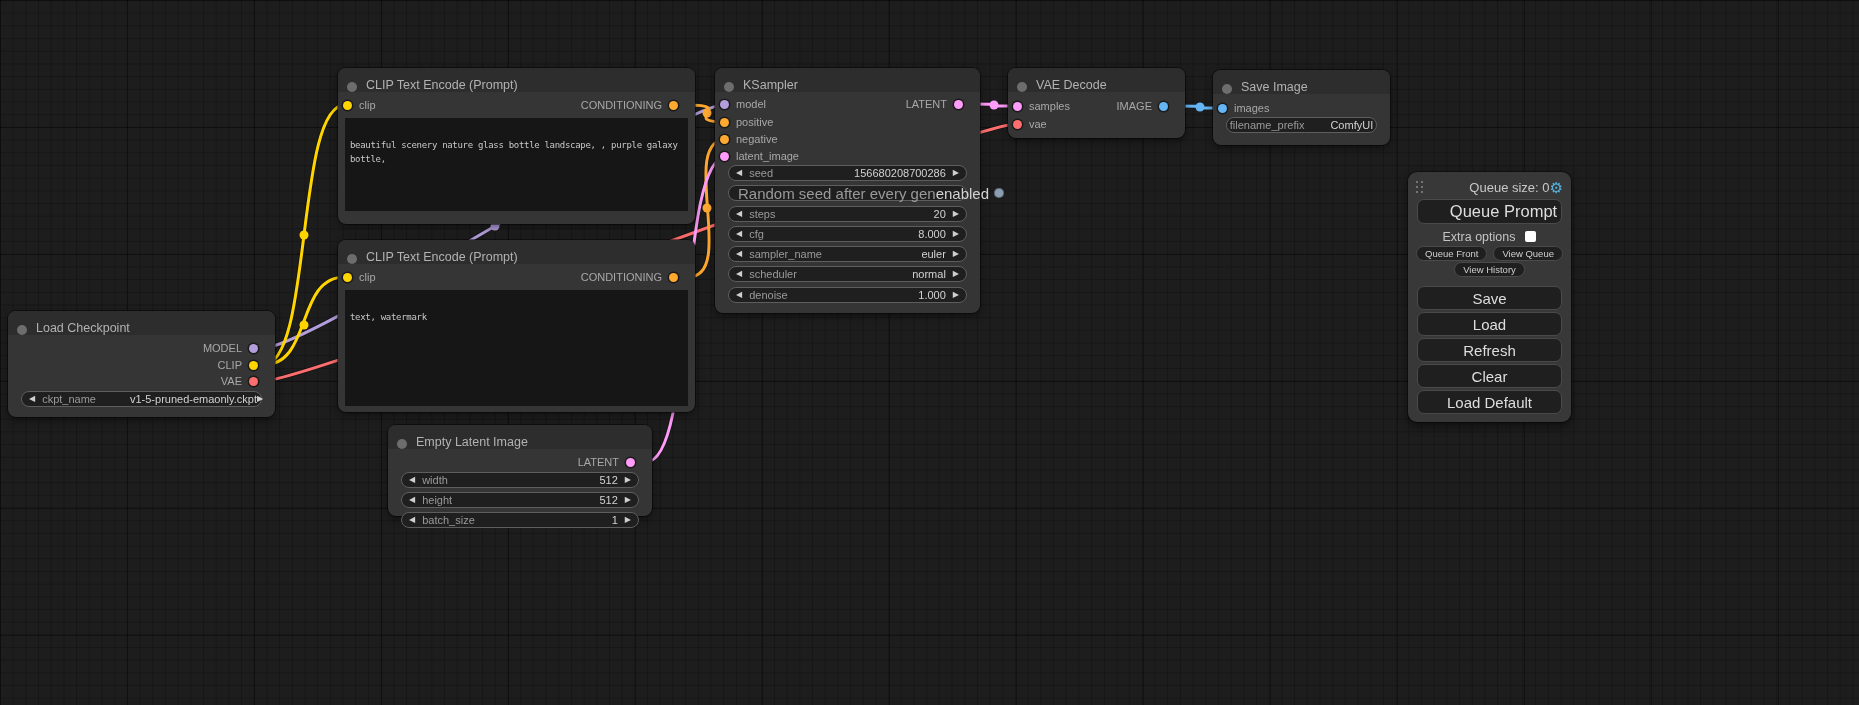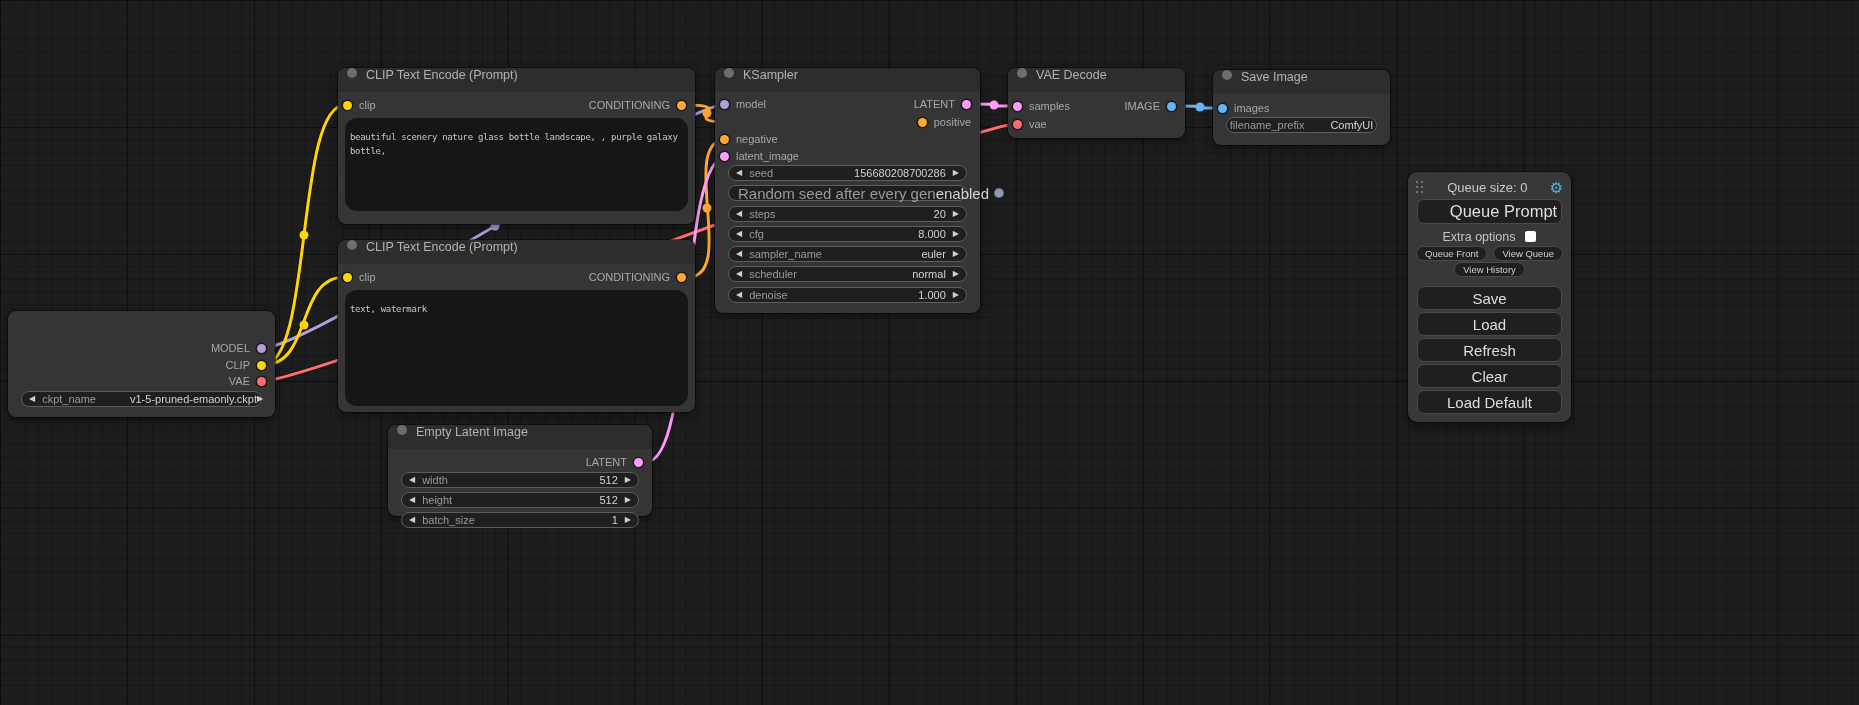--- a/index.html
+++ b/index.html
@@ -17,65 +17,65 @@
   #wires{position:absolute;left:0;top:0;width:1859px;height:705px;z-index:1;}
   .wire-under{fill:none;stroke:#141414;stroke-width:4.6;stroke-linecap:round;}
   .wire{fill:none;stroke-width:3;stroke-linecap:round;}
 
   .node{
     position:absolute;background:#353535;border-radius:8px;z-index:2;
     box-shadow:0 0 0 1px rgba(0,0,0,0.45), 0 3px 8px rgba(0,0,0,0.45);
   }
   .ntitle{
     position:absolute;top:0;left:0;right:0;height:24px;background:#2d2d2d;
-    border-radius:8px 8px 0 0;display:flex;align-items:flex-start;padding:0 9px;
+    border-radius:8px 8px 0 0;display:flex;align-items:flex-end;padding:0 9px;
     box-sizing:border-box;color:#b2b2b2;font-size:12.5px;
   }
   .tdot{width:10px;height:10px;border-radius:50%;background:#6d6d6d;margin-right:9px;flex:none;}
-  .srow{position:absolute;left:0;right:4px;height:14px;display:flex;align-items:center;padding:0 5px;box-sizing:border-box;}
+  .srow{position:absolute;left:0;right:12px;height:14px;display:flex;align-items:center;padding:0 5px;box-sizing:border-box;}
   .sin{justify-content:flex-start;}
   .sout{justify-content:flex-end;}
   .sboth{justify-content:space-between;}
   .sgroup{display:flex;align-items:center;gap:7px;}
   .dot{width:9px;height:9px;border-radius:50%;box-shadow:0 0 0 1.5px rgba(20,20,20,0.8);flex:none;}
   .slabel{color:#a8a8a8;font-size:11px;white-space:nowrap;}
   .pill{
     position:absolute;left:13px;right:13px;height:16px;border:1px solid #5e5e5e;
     border-radius:9px;background:#1f1f1f;display:flex;align-items:center;
     padding:0 7px;box-sizing:border-box;font-size:11px;
   }
   .arrow{color:#cfcfcf;font-size:8px;line-height:1;flex:none;}
   .wlabel{color:#9a9a9a;margin-left:7px;white-space:nowrap;}
   .wvalue{margin-left:auto;color:#d2d2d2;margin-right:7px;white-space:nowrap;}
   .pill.center{justify-content:center;gap:26px;}
   .pill.center .wlabel,.pill.center .wvalue{margin:0;}
   .toggle-dot{width:10px;height:10px;border-radius:50%;margin-left:5px;flex:none;box-shadow:inset 0 0 0 1px rgba(0,0,0,0.3);}
   .prompt{
-    position:absolute;left:7px;right:7px;background:#161616;border-radius:12px;
+    position:absolute;left:7px;right:7px;background:#161616;border-radius:0;
     color:#c9c9c9;font-family:"DejaVu Sans Mono",monospace;font-size:9px;
-    letter-spacing:-0.3px;line-height:1.6;padding:12px 5px;box-sizing:border-box;
+    letter-spacing:-0.3px;line-height:1.6;padding:20px 5px;box-sizing:border-box;
     white-space:pre-wrap;word-break:break-word;overflow:hidden;
   }
 
   
   #n-lc{left:8px;top:311px;width:267px;height:106px;}
   #n-c1{left:338px;top:68px;width:357px;height:156px;}
   #n-c2{left:338px;top:240px;width:357px;height:172px;}
   #n-el{left:388px;top:425px;width:264px;height:91px;}
   #n-ks{left:715px;top:68px;width:265px;height:245px;}
   #n-vd{left:1008px;top:68px;width:177px;height:70px;}
   #n-si{left:1213px;top:70px;width:177px;height:75px;}
 
   
   #qpanel{
     position:absolute;left:1408px;top:172px;width:163px;height:250px;z-index:3;
     background:#383838;border-radius:9px;box-shadow:0 0 0 1px rgba(0,0,0,0.4),0 4px 10px rgba(0,0,0,0.5);
   }
   .qheader{position:absolute;top:7px;left:8px;right:8px;height:16px;display:flex;align-items:center;}
-  .qsize{flex:1;text-align:center;color:#c8c8c8;font-size:13px;}
+  .qsize{flex:1;text-align:right;color:#c8c8c8;font-size:13px;}
   .drag-handle{width:9px;height:13px;position:relative;flex:none;}
   .drag-handle i{position:absolute;width:2px;height:2px;border-radius:50%;background:#8a8a8a;
     box-shadow:5px 0 0 #8a8a8a,0 5px 0 #8a8a8a,5px 5px 0 #8a8a8a,0 10px 0 #8a8a8a,5px 10px 0 #8a8a8a;}
   .gear{font-size:15px;line-height:1;flex:none;cursor:pointer;}
   .qbtn{
     position:absolute;left:9px;right:9px;height:22px;background:#1f1f1f;
     border:1px solid #4a4a4a;border-radius:7px;color:#dedede;font-size:15px;
     display:flex;align-items:center;justify-content:center;font-family:inherit;
   }
   #qp-btn{top:27px;height:23px;font-size:16.5px;padding-left:28px;}
@@ -123,20 +123,24 @@
     <circle cx="304" cy="235" r="4.5" style="fill: rgb(255, 213, 0);"></circle>
     <circle cx="304" cy="325" r="4.5" style="fill: rgb(255, 213, 0);"></circle>
     <circle cx="707" cy="113" r="4.5" style="fill: rgb(255, 169, 49);"></circle>
     <circle cx="707" cy="208" r="4.5" style="fill: rgb(255, 169, 49);"></circle>
     <circle cx="687" cy="309" r="4.5" style="fill: rgb(255, 156, 249);"></circle>
     <circle cx="994" cy="105" r="4.5" style="fill: rgb(255, 156, 249);"></circle>
     <circle cx="1200" cy="107" r="4.5" style="fill: rgb(100, 181, 246);"></circle>
   </svg>
 
   <div class="node" id="n-lc">
+    <div class="ntitle">
+      <span class="tdot"></span>
+      <span>Load Checkpoint</span>
+    </div>
     <div class="srow sout" style="top:30px;">
       <span class="sgroup">
           <span class="slabel">MODEL</span>
           <span class="dot" style="background: rgb(179, 157, 219);"></span>
         </span>
     </div>
     <div class="srow sout" style="top:47px;">
       <span class="sgroup">
           <span class="slabel">CLIP</span>
           <span class="dot" style="background: rgb(255, 213, 0);"></span>
@@ -231,21 +235,21 @@
     <div class="srow sboth" style="top:29px;">
       <span class="sgroup">
           <span class="dot" style="background: rgb(179, 157, 219);"></span>
           <span class="slabel">model</span>
         </span>
       <span class="sgroup">
           <span class="slabel">LATENT</span>
           <span class="dot" style="background: rgb(255, 156, 249);"></span>
         </span>
     </div>
-    <div class="srow sin" style="top:47px;justify-content:flex-end;">
+    <div class="srow sin" style="top:47px;">
       <span class="sgroup">
           <span class="dot" style="background: rgb(255, 169, 49);"></span>
           <span class="slabel">positive</span>
         </span>
     </div>
     <div class="srow sin" style="top:64px;">
       <span class="sgroup">
           <span class="dot" style="background: rgb(255, 169, 49);"></span>
           <span class="slabel">negative</span>
         </span>

